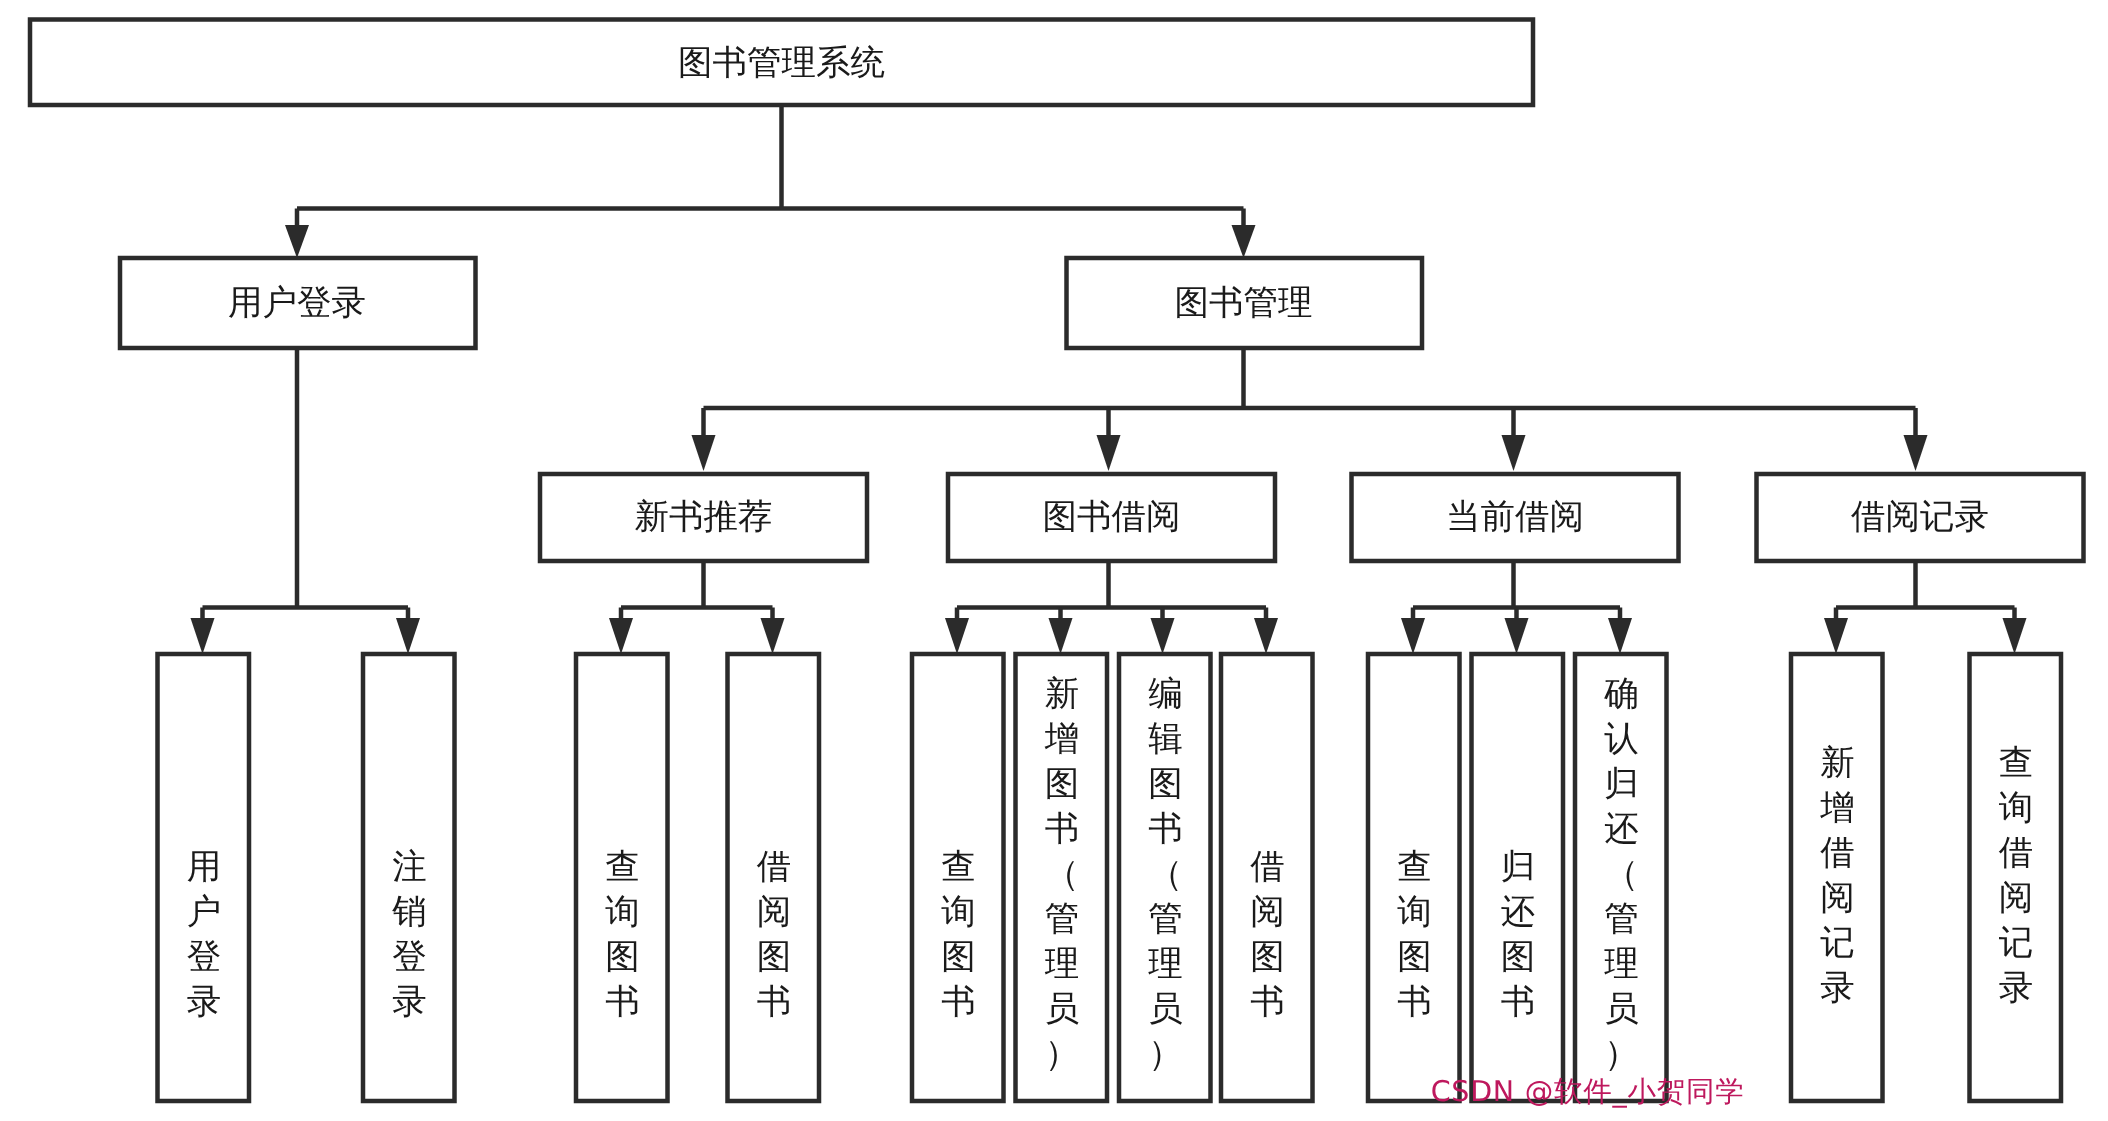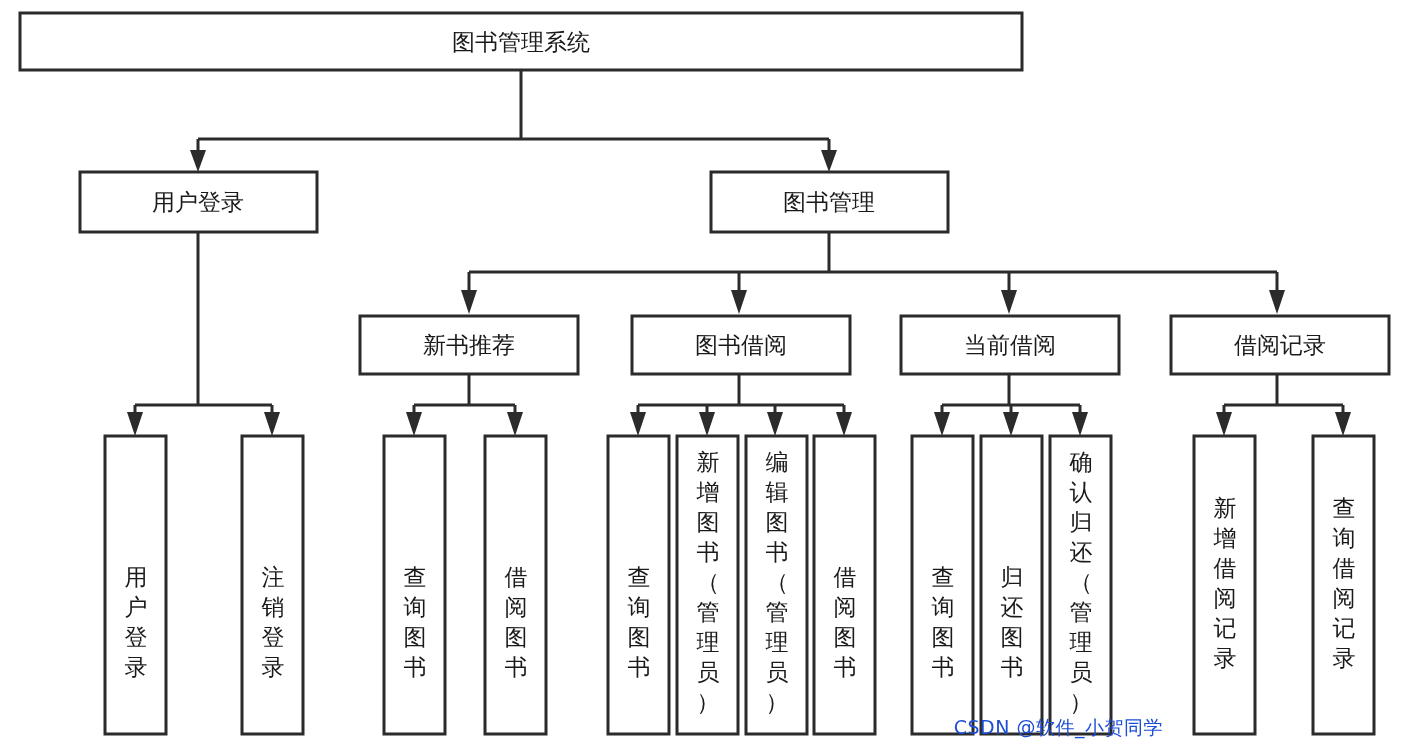--- a/index.html
+++ b/index.html
@@ -7,21 +7,21 @@
        font-family:"DejaVu Sans","Liberation Sans",sans-serif;}
   #stage{position:relative;width:1171px;height:747px;background:#fff;}
   svg#diagram{position:absolute;left:0;top:0;width:1405px;height:747px;display:block;}
   .node-rect{fill:#ffffff;stroke:#2b2b2b;stroke-width:3;}
   .edge{stroke:#2b2b2b;stroke-width:3;fill:none;}
   .arrow-head{fill:#2b2b2b;stroke:none;}
   .node-label{fill:#1a1a1a;font-family:"DejaVu Sans","Liberation Sans",sans-serif;
               font-size:23px;text-anchor:middle;dominant-baseline:middle;}
   .vlabel{fill:#1a1a1a;font-family:"DejaVu Sans","Liberation Sans",sans-serif;
           font-size:23px;text-anchor:middle;}
-  .watermark{position:absolute;right:8px;bottom:6px;color:#1d4ed8;font-size:19px;
+  .watermark{position:absolute;right:8px;bottom:6px;color:#be185d;font-size:19px;
              font-family:"DejaVu Sans","Liberation Sans",sans-serif;white-space:nowrap;
              letter-spacing:.5px;}
 </style>
 </head>
 <body>
 
 <div id="stage">
 
   <svg id="diagram" viewBox="0 0 1405 747">
 

